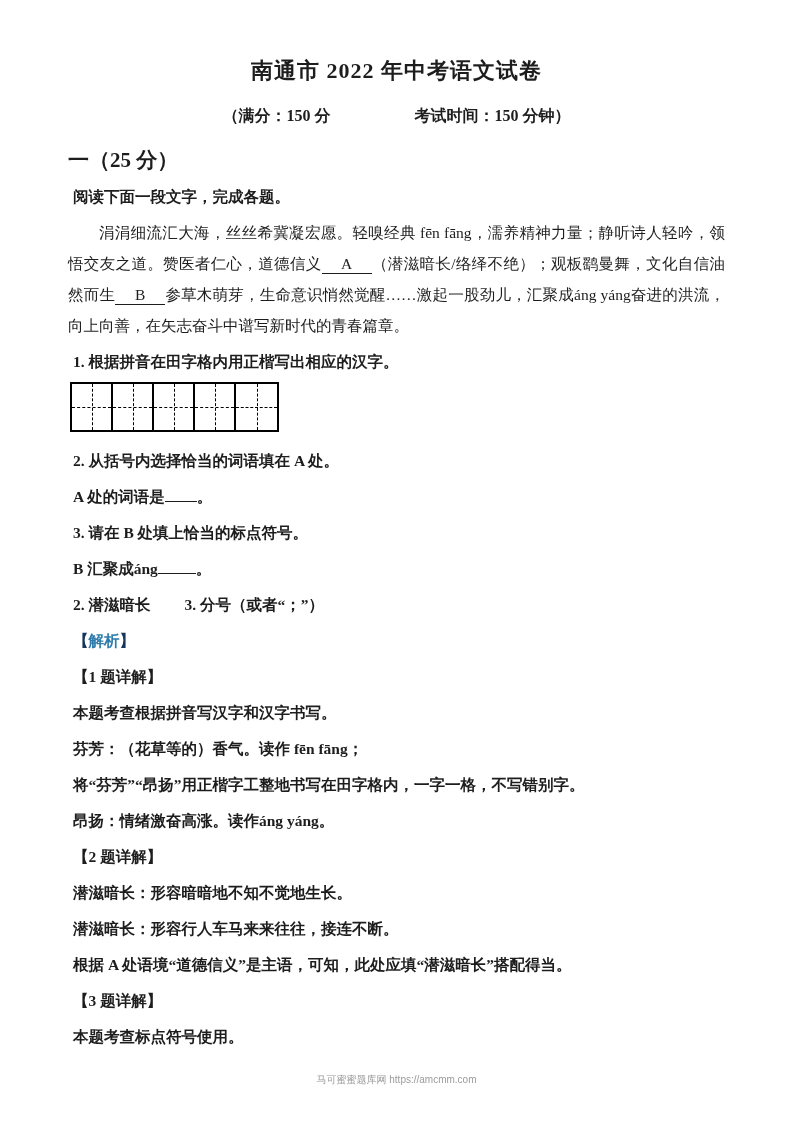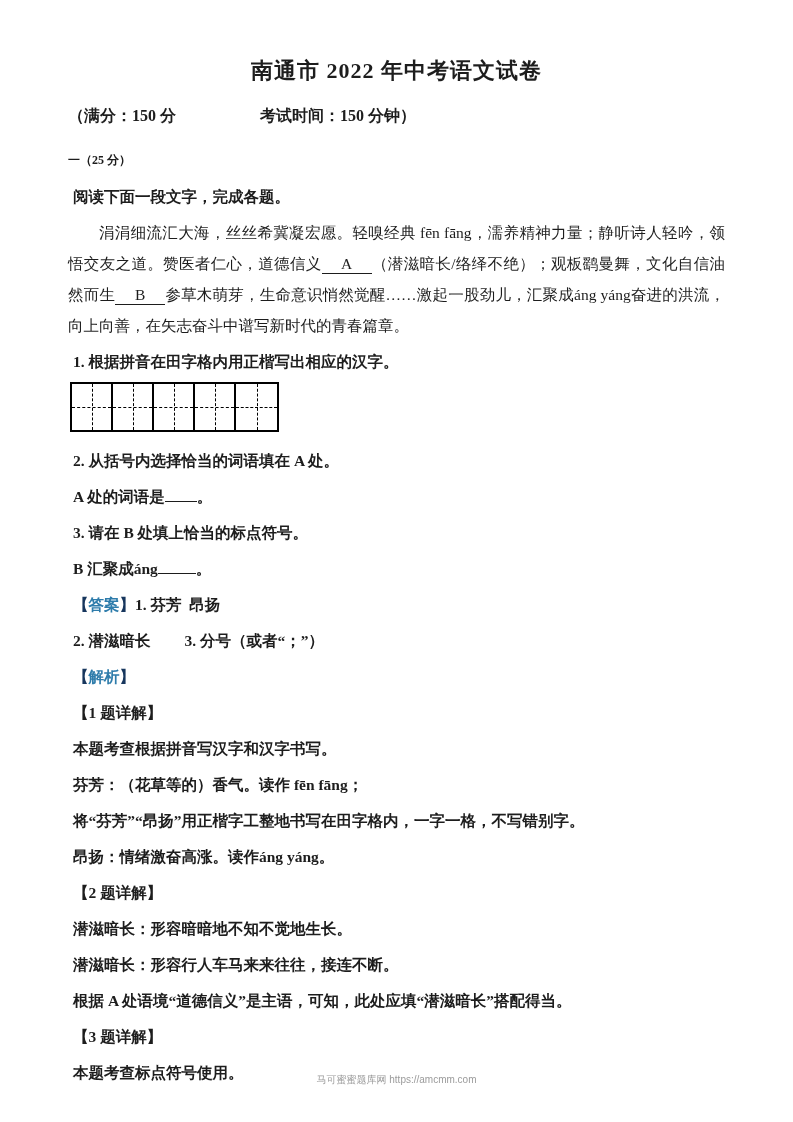--- a/index.html
+++ b/index.html
@@ -8,25 +8,25 @@
     background:#ffffff;color:#1d1d1d;
     padding:56px 68px 0 68px;
     font-family:"Liberation Serif","DejaVu Serif",serif;
     overflow:hidden;
   }
   .doc-title{
     text-align:center;font-size:22px;font-weight:bold;
     margin:0 0 18px 0;line-height:30px;letter-spacing:1px;
   }
   .exam-info{
-    display:flex;gap:84px;
+    display:flex;justify-content:center;gap:84px;
     font-size:16px;font-weight:bold;margin:0 0 16px 0;line-height:24px;
   }
   .section-heading{
-    font-size:12px;font-weight:bold;margin:0;line-height:32px;
+    font-size:21px;font-weight:bold;margin:0;line-height:32px;
   }
   .line{
     font-size:15.5px;line-height:31px;margin:5px;white-space:pre-wrap;font-weight:bold;
   }
   .passage{
     font-size:15.5px;line-height:31px;margin:0;
     text-align:justify;text-indent:2em;white-space:pre-wrap;
   }
   .blank-inline{
     display:inline-block;min-width:46px;text-align:center;
@@ -94,21 +94,20 @@
     </div>
 
   <p class="line">2. 从括号内选择恰当的词语填在 A 处。</p>
 
   <p class="line"><span>A 处的词语是</span><span class="ans-blank"></span><span>。</span></p>
 
   <p class="line">3. 请在 B 处填上恰当的标点符号。</p>
 
   <p class="line"><span>B 汇聚成áng</span><span class="ans-blank wide"></span><span>。</span></p>
 
-  <p class="line"><span class="bracket-navy">【</span><span class="label-blue">答案</span><span class="bracket-navy">】</span><span>1. 芬芳  昂扬</span></p>
 
   <p class="line"><span>2. 潜滋暗长</span><span class="ans-line2-gap"></span><span>3. 分号（或者“；”）</span></p>
 
   <p class="line"><span class="bracket-navy">【</span><span class="label-blue">解析</span><span class="bracket-navy">】</span></p>
 
   <p class="line">【1 题详解】</p>
   <p class="line">本题考查根据拼音写汉字和汉字书写。</p>
   <p class="line">芬芳：（花草等的）香气。读作 fēn fāng；</p>
   <p class="line">将“芬芳”“昂扬”用正楷字工整地书写在田字格内，一字一格，不写错别字。</p>
   <p class="line">昂扬：情绪激奋高涨。读作áng yáng。</p>

